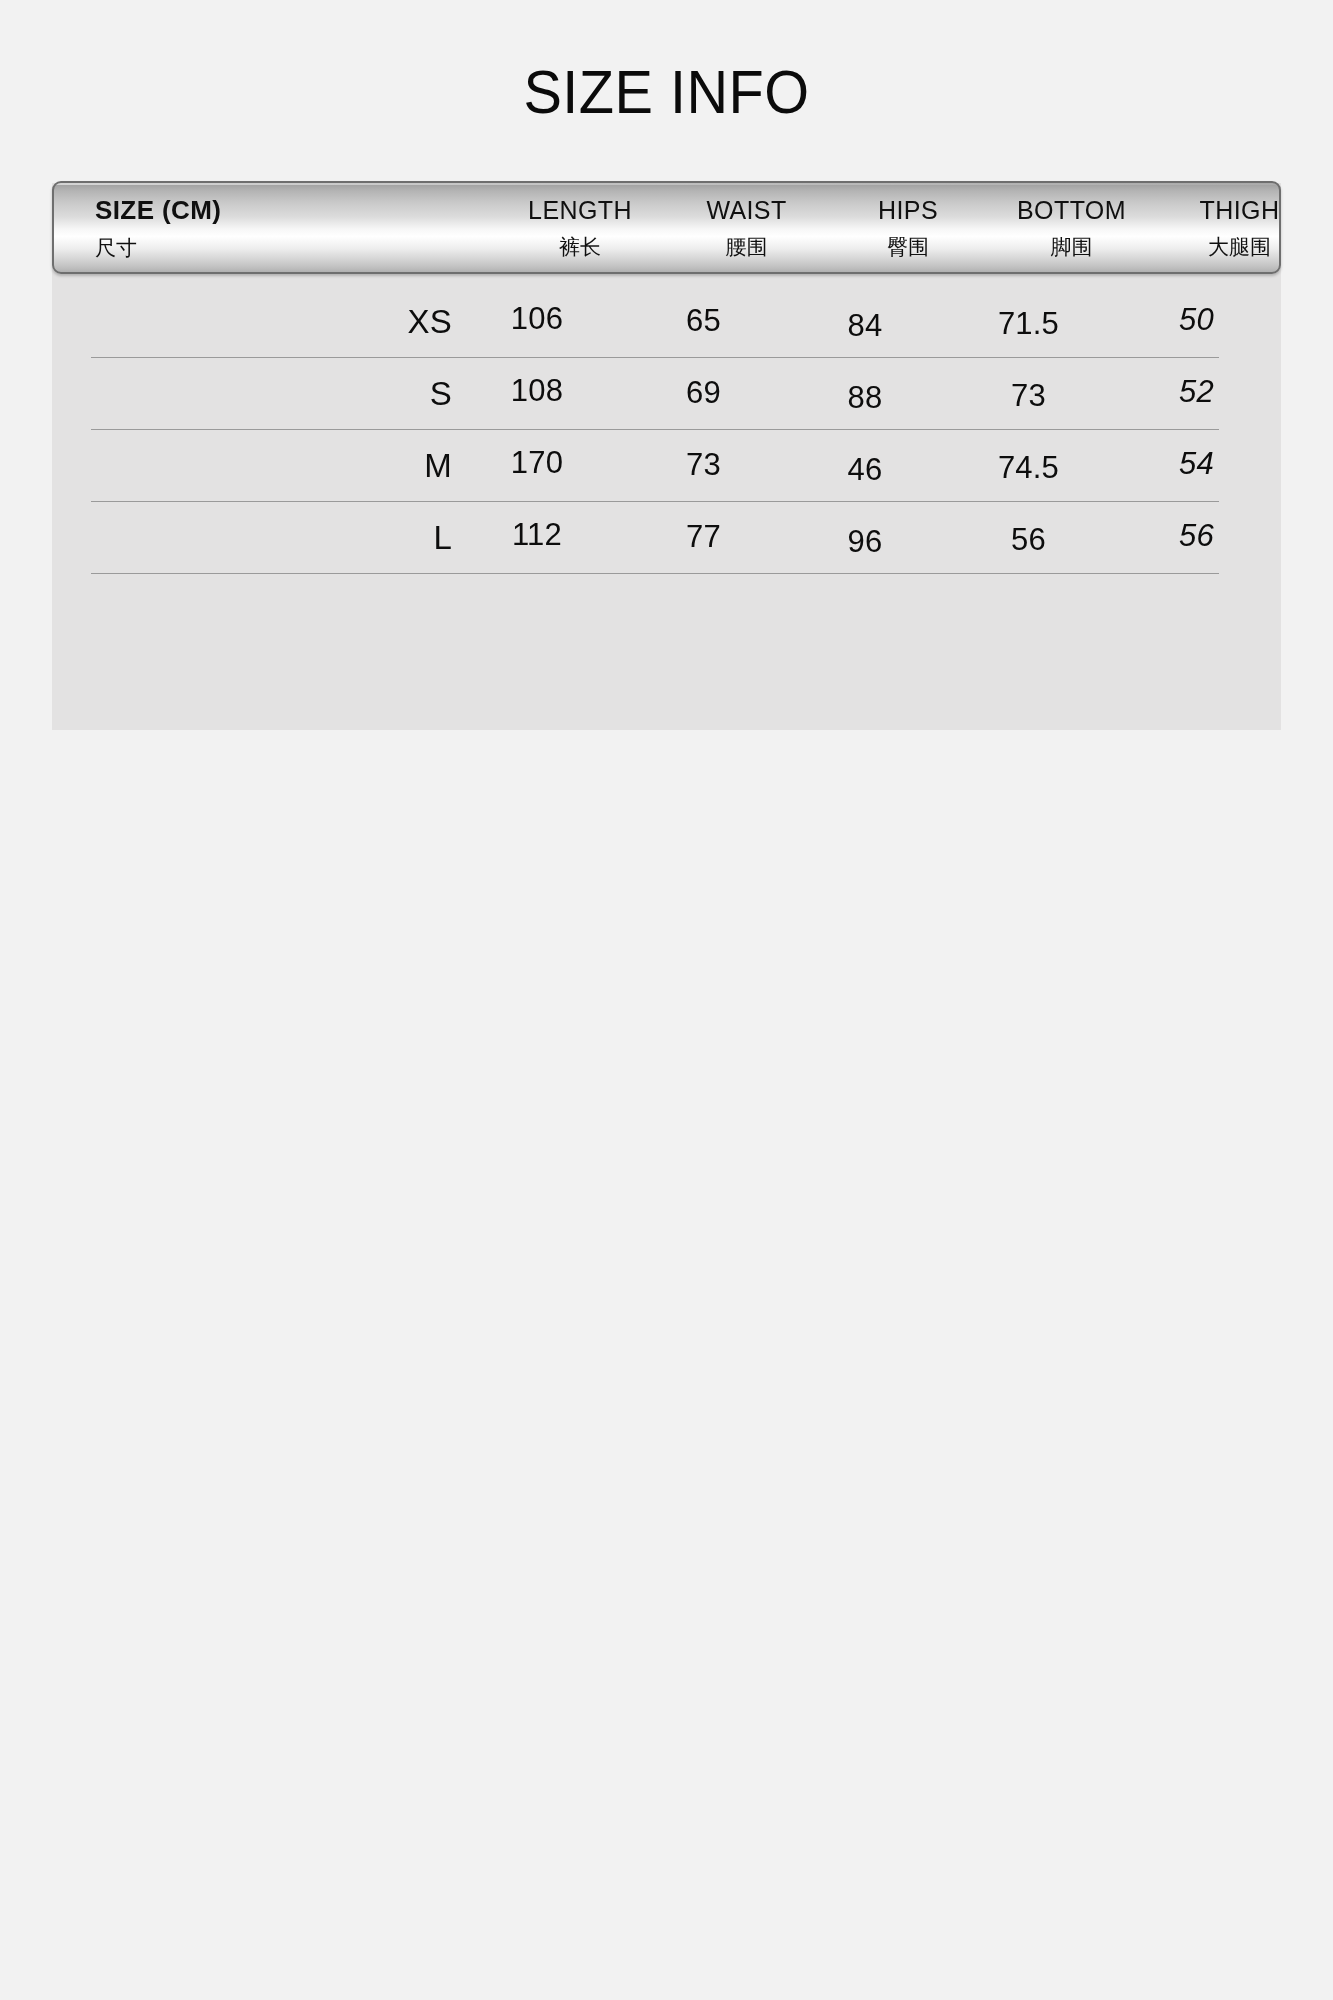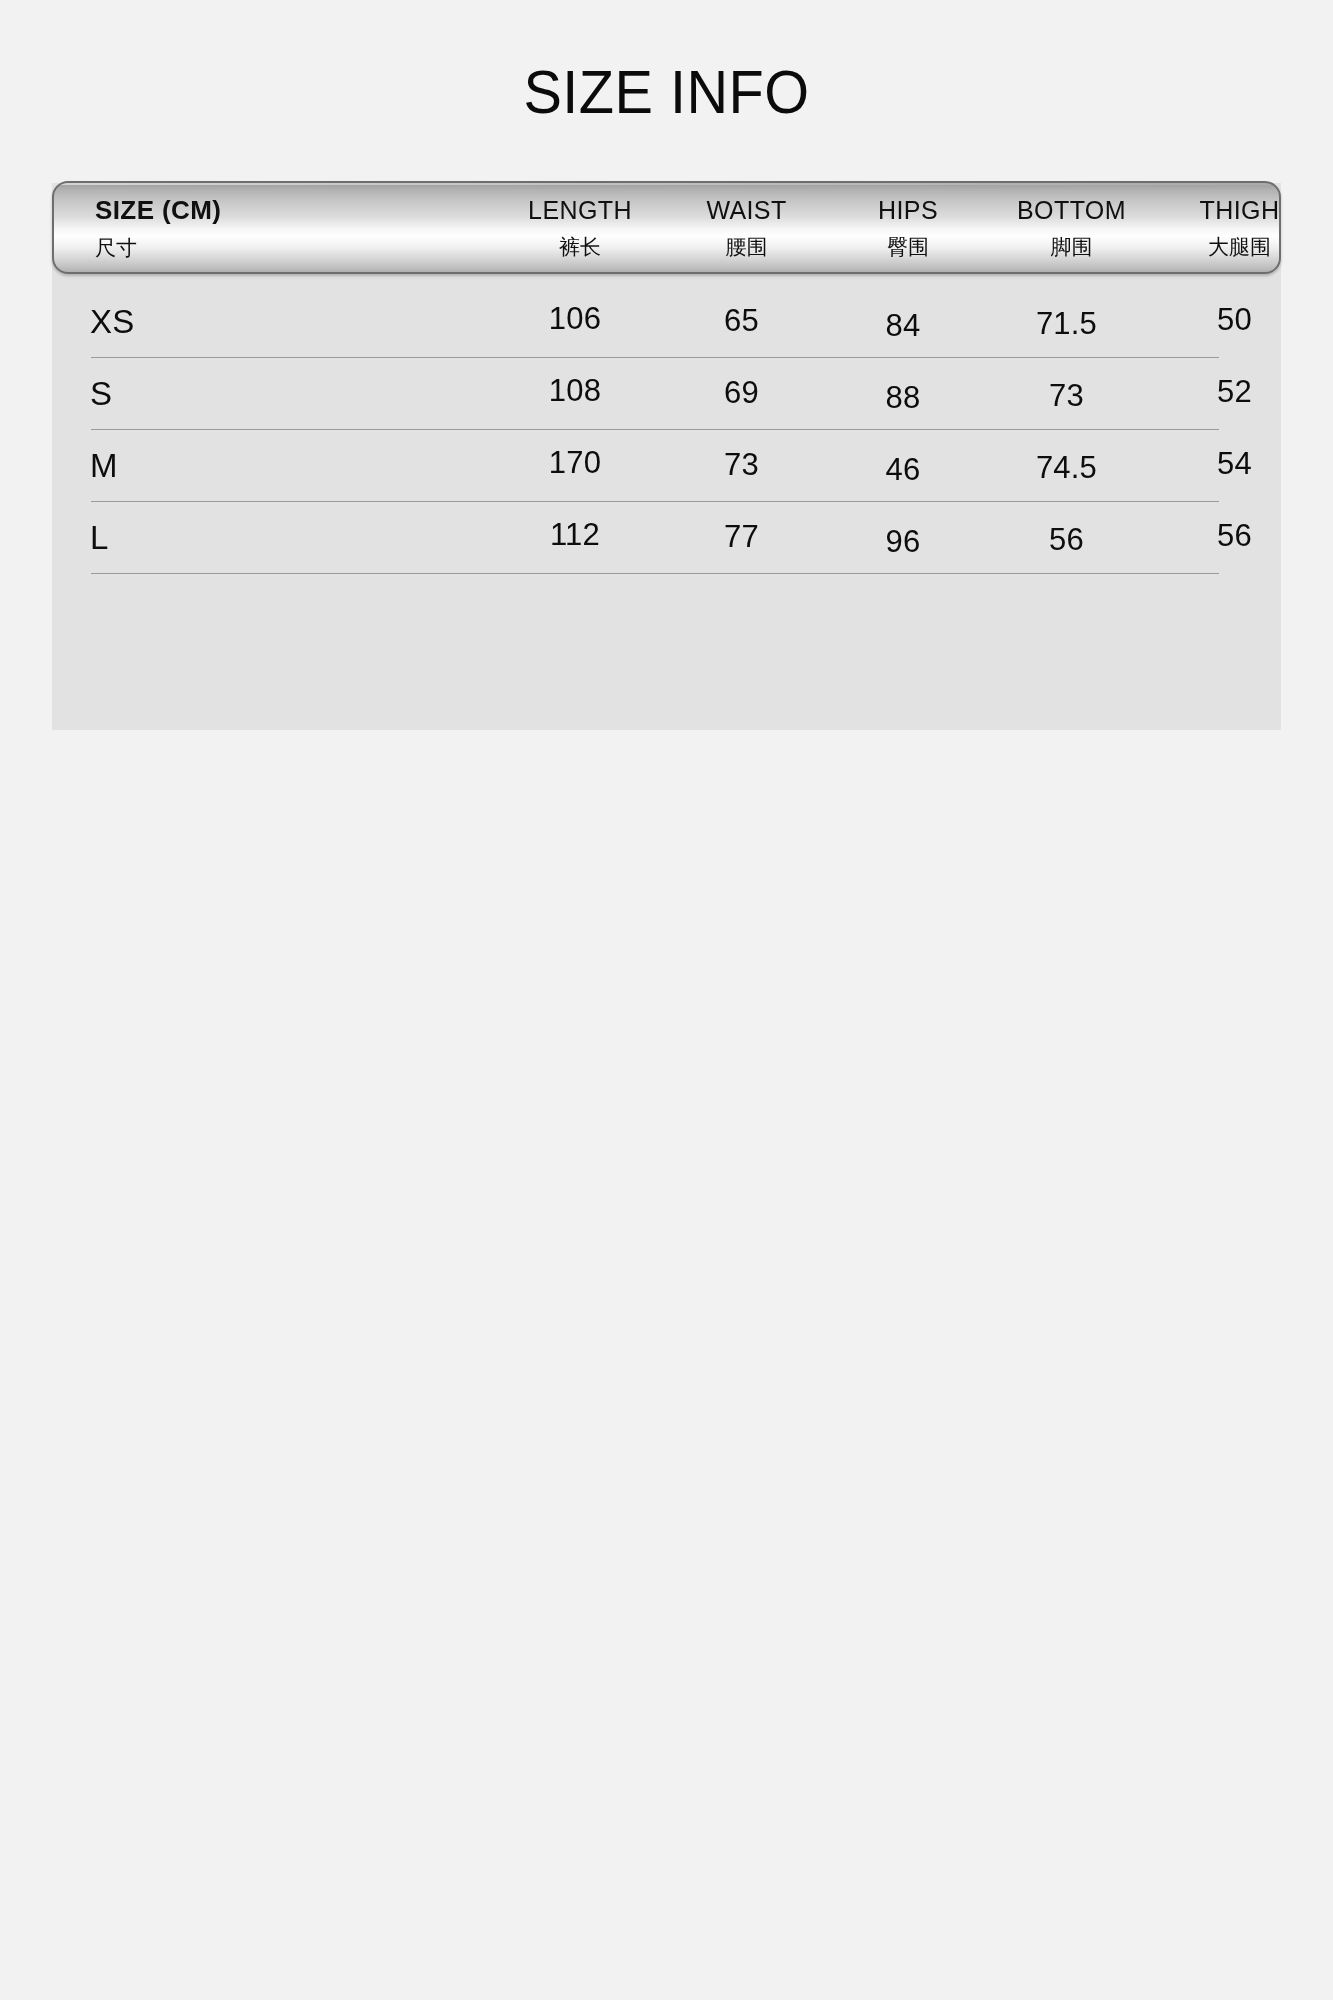--- a/index.html
+++ b/index.html
@@ -50,21 +50,21 @@
 
   
   .header-bar {
     position: absolute;
     left: 0px;
     top: -2px;
     width: 1229px;
     height: 93px;
     box-sizing: border-box;
     border: 2px solid #6e6e6e;
-    border-radius: 16px;
+    border-radius: 9px;
     background: linear-gradient(to bottom,
         #9d9d9d 0%,
         #b4b4b4 9%,
         #c9c9c9 22%,
         #dcdcdc 38%,
         #f7f7f7 52%,
         #ffffff 60%,
         #ededed 74%,
         #d2d2d2 87%,
         #bdbdbd 96%,
@@ -151,30 +151,29 @@
     background: #9a9a9a;
   }
   .cell {
     text-align: center;
     color: #0d0d0d;
     font-size: 31px;
     font-weight: 400;
     letter-spacing: 0.2px;
   }
   .cell.size-label {
-    text-align: left;
-    padding-left: 38px;
+    text-align: right;
     font-size: 33px;
   }
   
   .cell.col-len    { transform: translateY(-3px); }
   .cell.col-waist  { transform: translateY(-1px); }
   .cell.col-hips   { transform: translateY(4px); }
   .cell.col-bottom { transform: translateY(2px); }
-  .cell.col-thigh  { transform: translateY(-2px); }
+  .cell.col-thigh  { transform: translateY(-2px); font-style: italic; }
   .cell.size-label { transform: translateY(0px); }
 
   
   .tips {
     position: absolute;
     left: 39px;
     top: 455px;
     width: 1150px;
     font-family: "Liberation Serif", serif;
     font-size: 22px;

